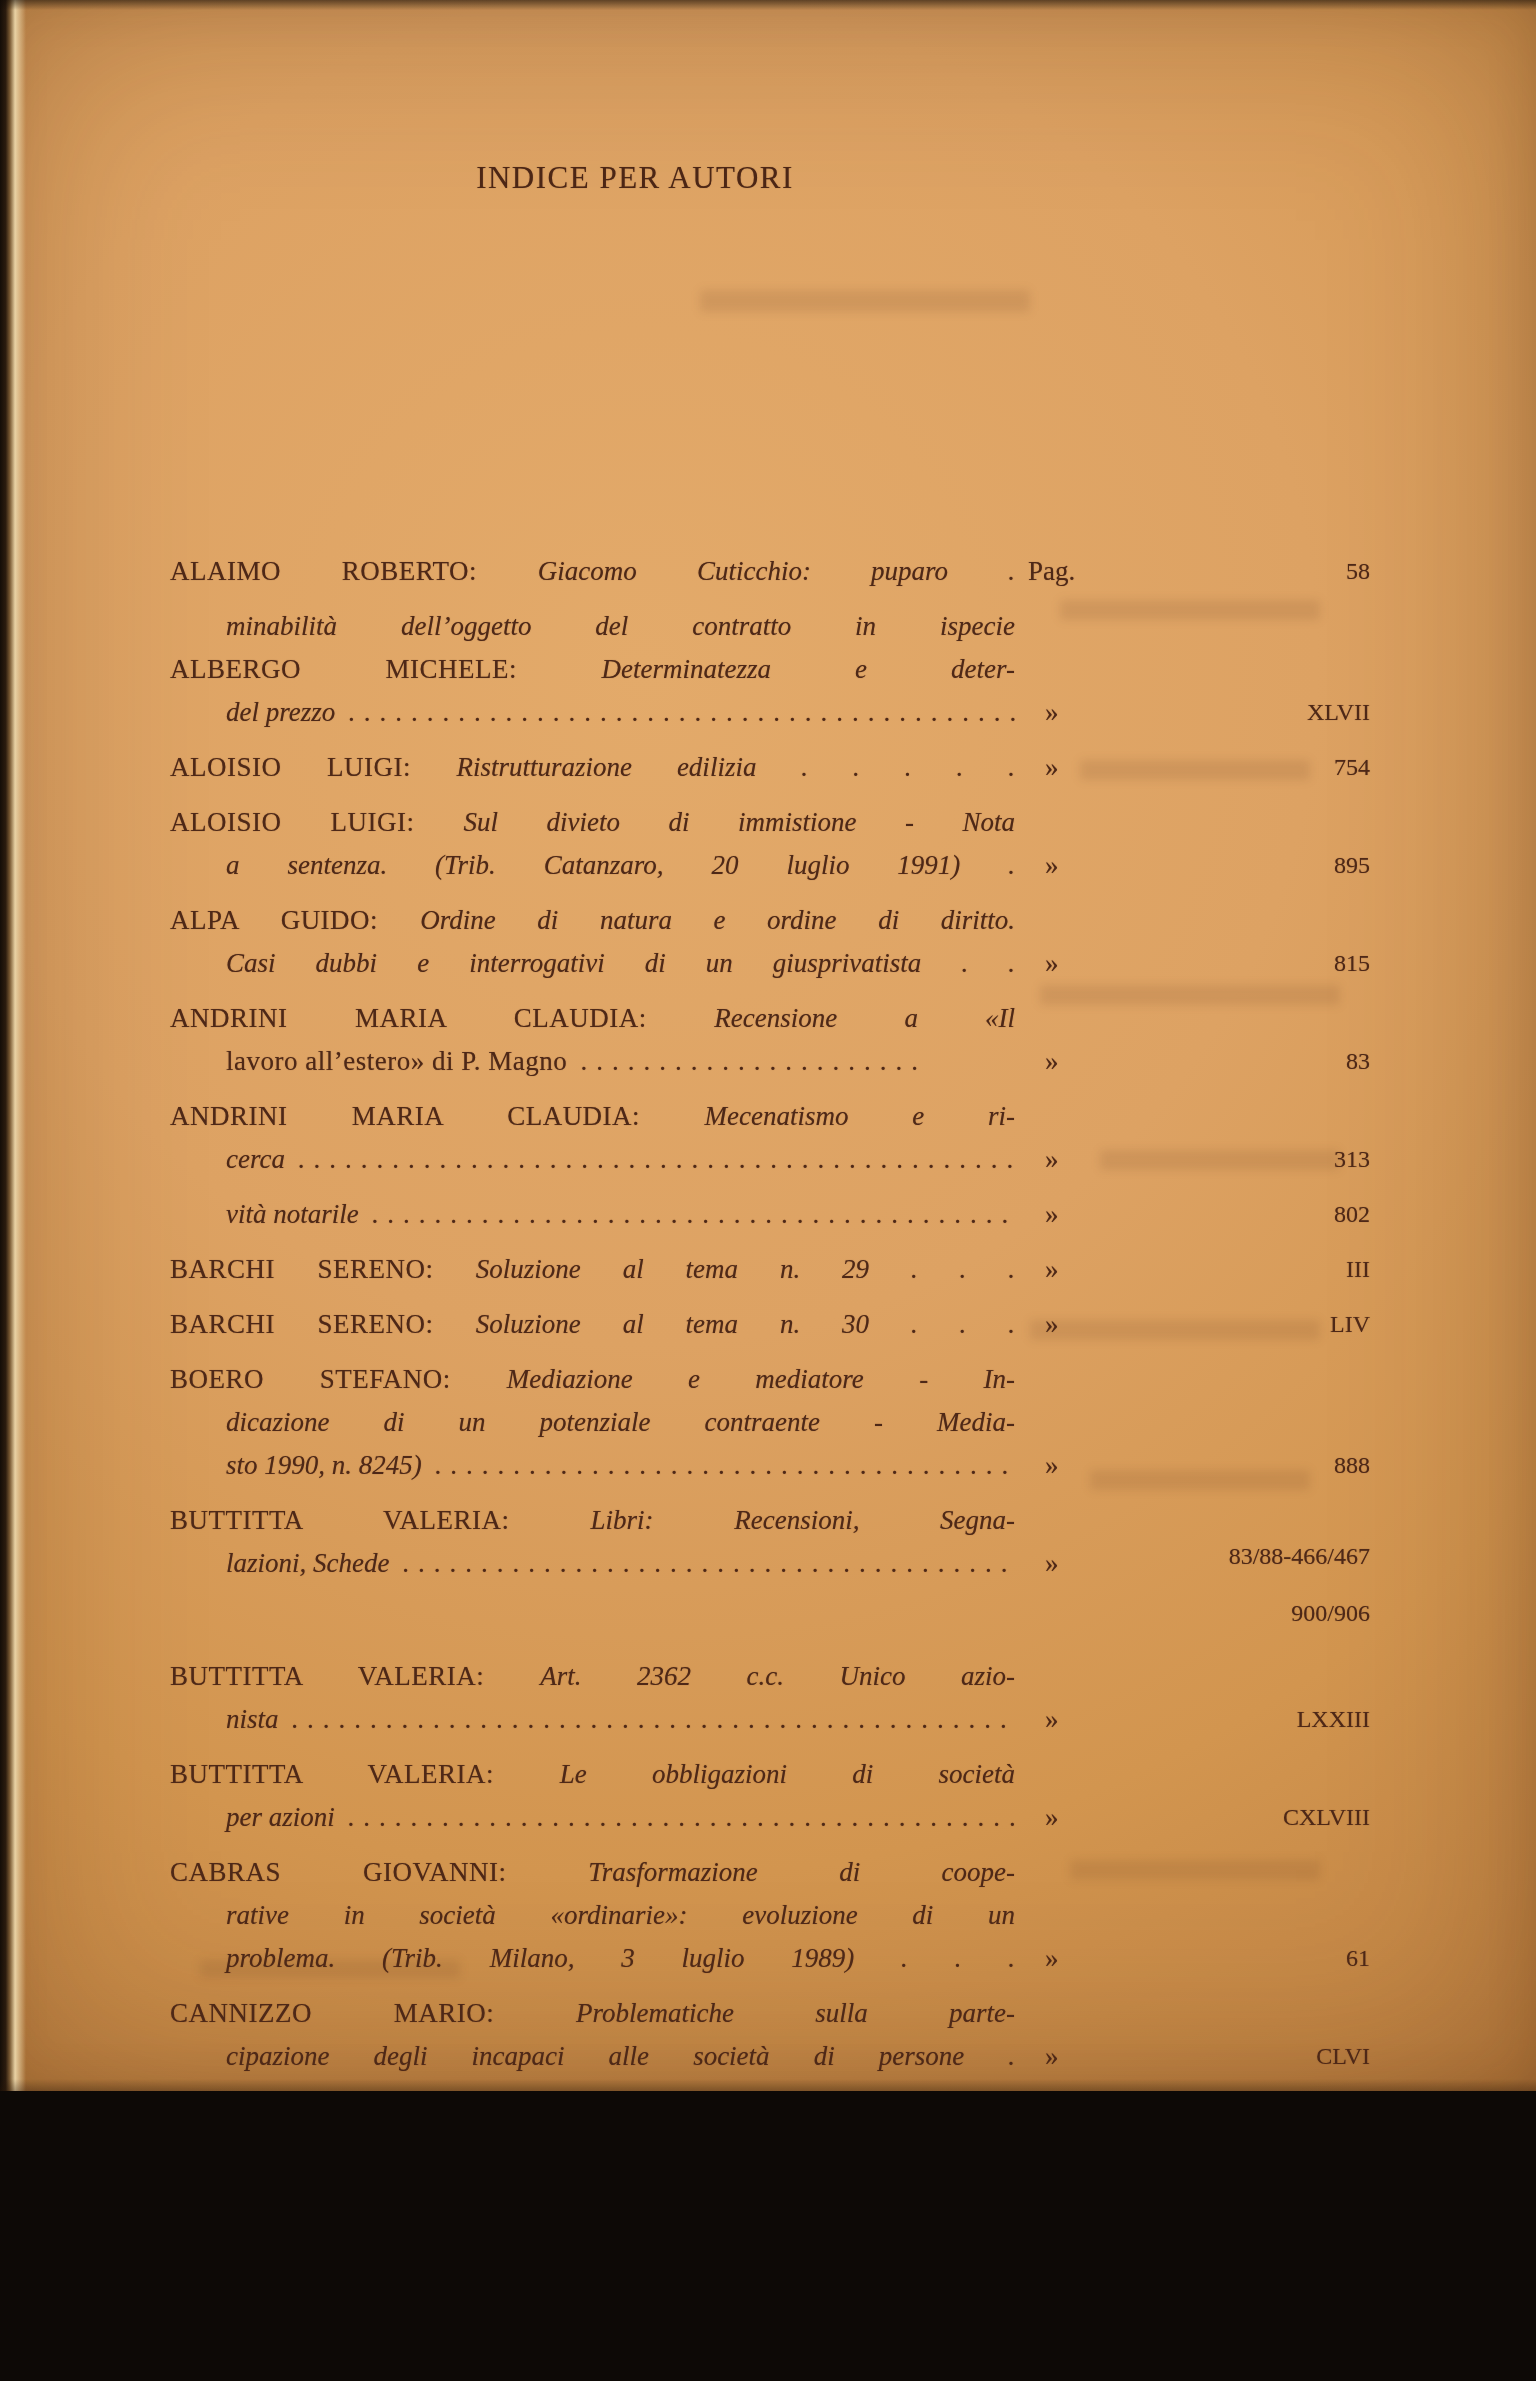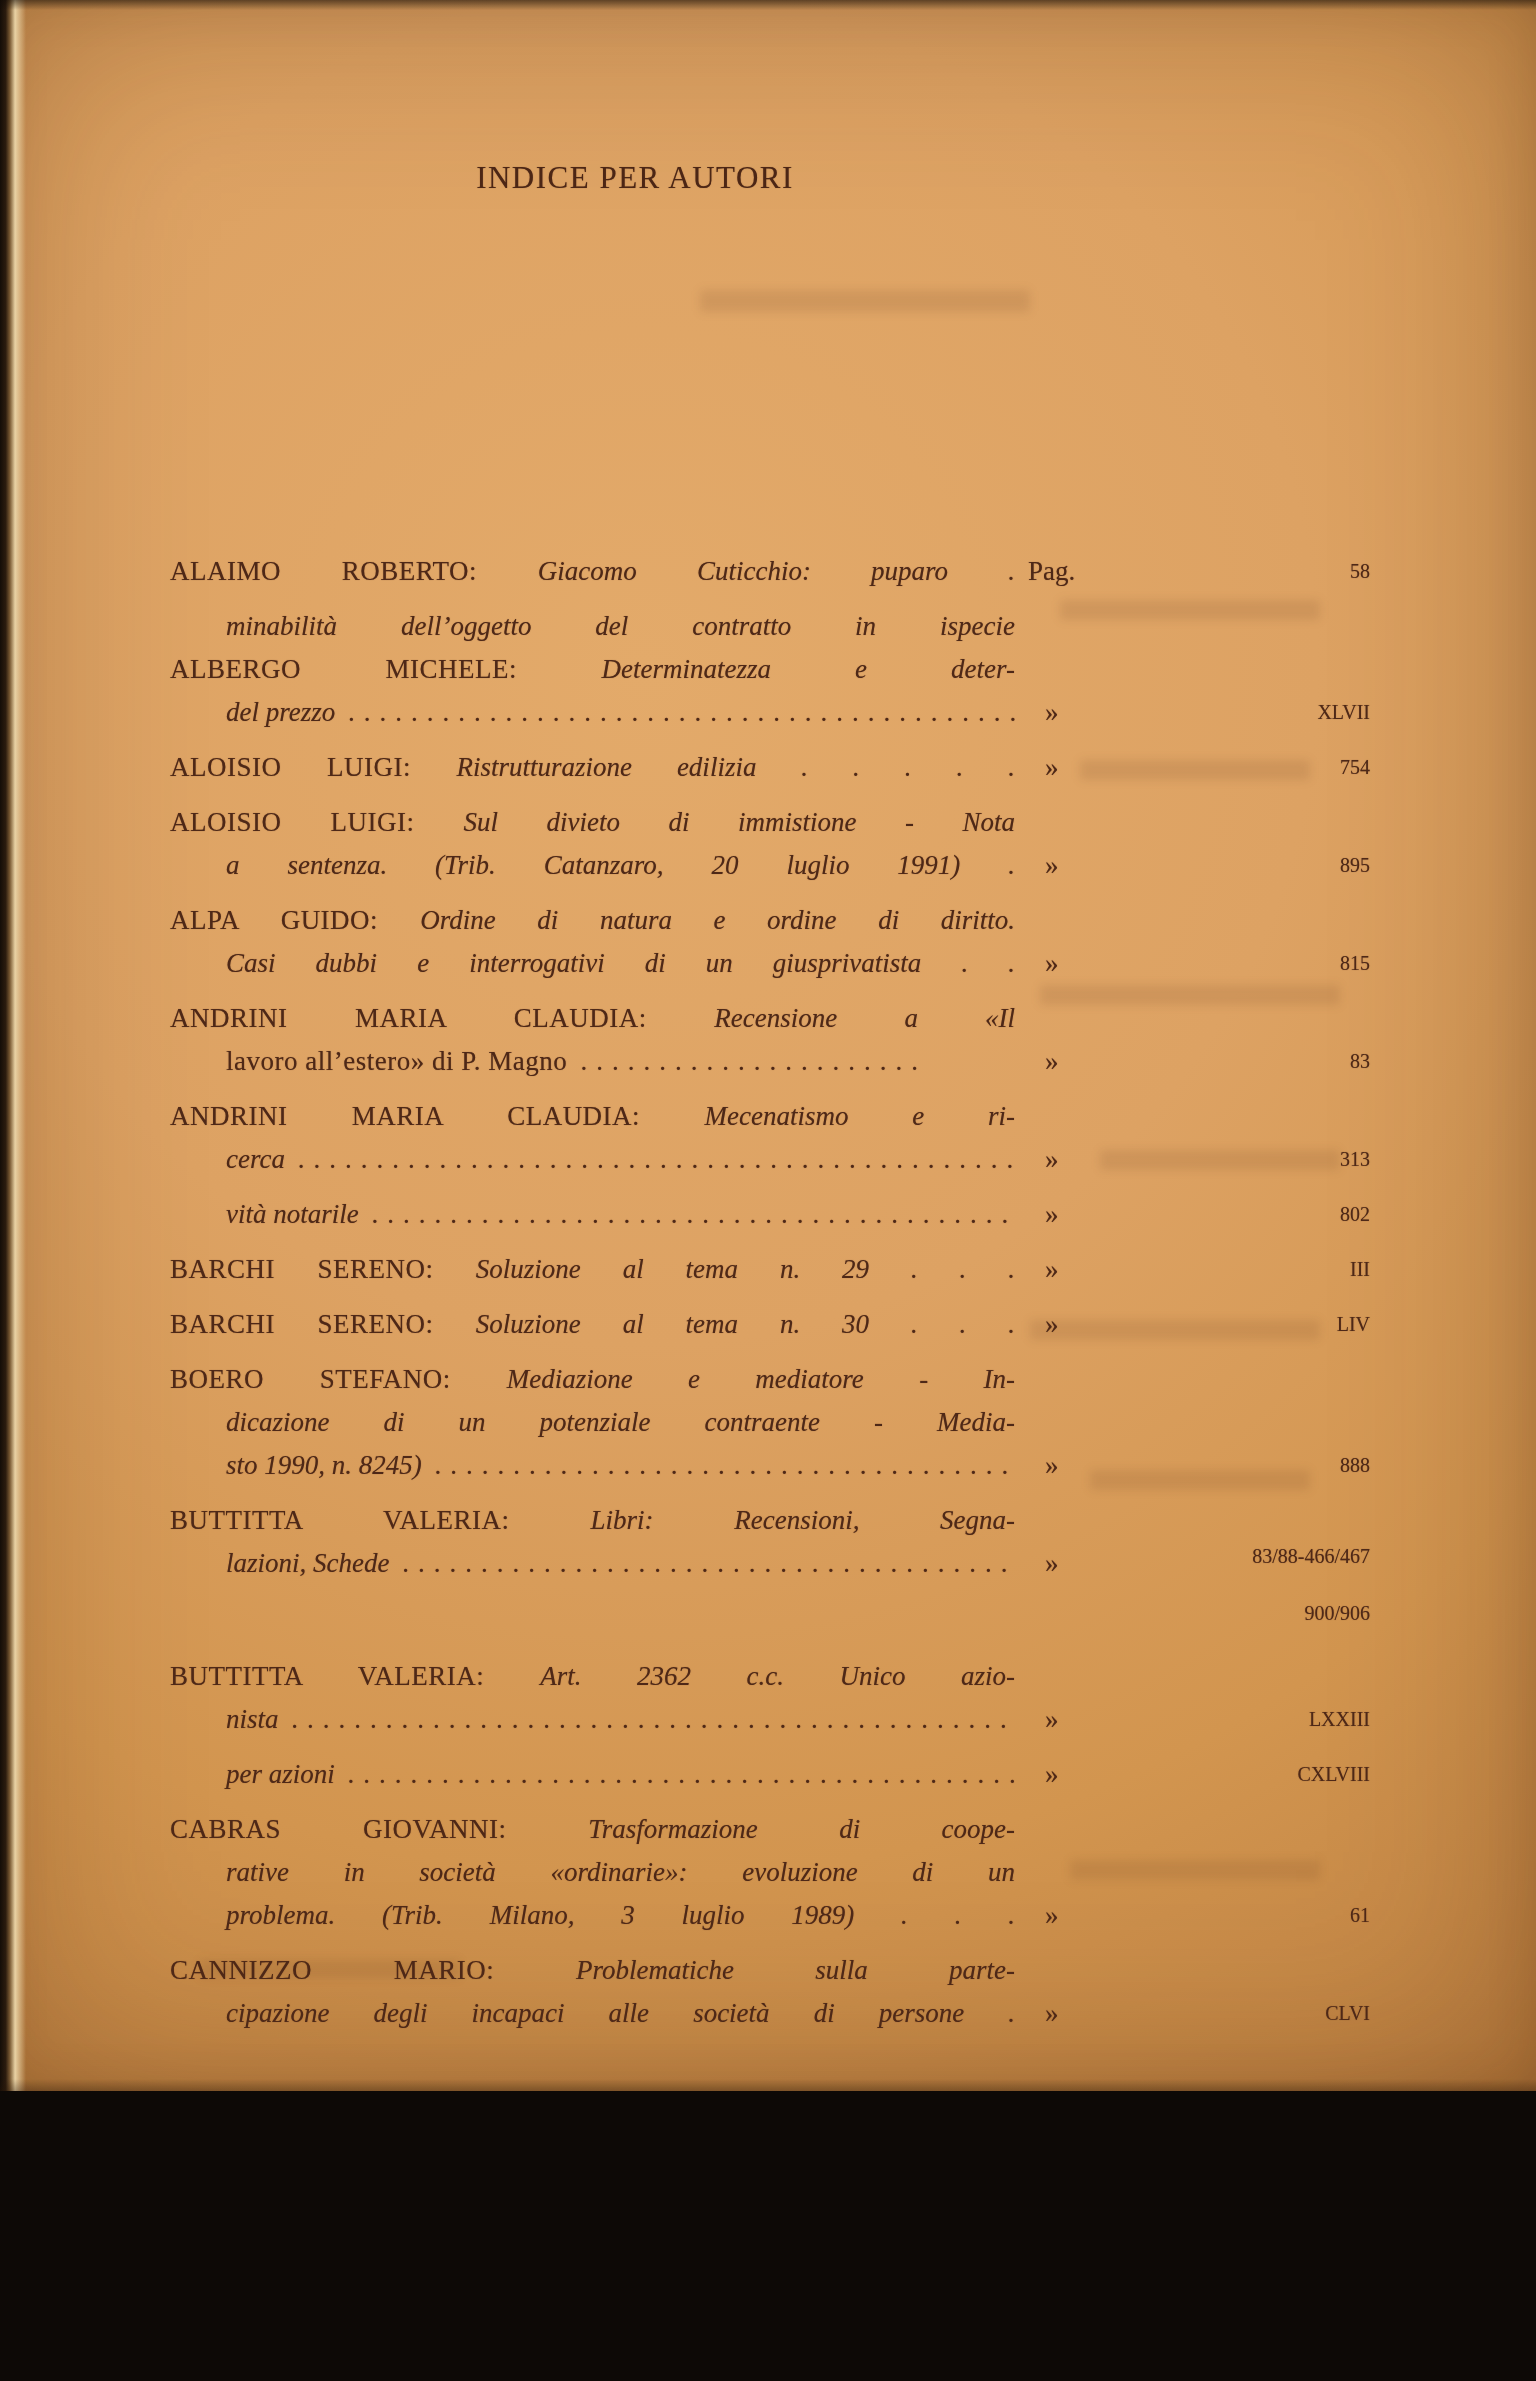--- a/index.html
+++ b/index.html
@@ -39,21 +39,21 @@
   .etext{width:845px;font-size:27px;line-height:43px;}
   .line{width:100%;}
   .line.j{text-align:justify;text-align-last:justify;}
   .line.cont{padding-left:56px;box-sizing:border-box;}
   .line.leader{white-space:nowrap;overflow:hidden;}
   .rm{font-style:normal;letter-spacing:.5px;}
   .it{font-style:italic;}
   .dots{letter-spacing:9px;margin-left:6px;}
   .clabel{position:absolute;left:875px;bottom:0;font-size:27px;line-height:43px;}
   .clabel.paglbl{left:858px;}
-  .pages{position:absolute;right:0;bottom:0;text-align:right;font-size:20px;line-height:43px;}
+  .pages{position:absolute;right:0;bottom:0;text-align:right;font-size:24px;line-height:43px;}
   .entry.extra .pages{bottom:-57px;}
   .entry.extra .pages div{line-height:57px;}
   .folio{position:absolute;left:1352px;top:2206px;font-size:28px;}
   
   .ghost{position:absolute;background:rgba(96,52,22,.12);filter:blur(5px);border-radius:4px;}
 </style>
 </head>
 <body>
 
 <div class="page">
@@ -197,20 +197,21 @@
           <div class="line j"><span class="rm">BUTTITTA VALERIA: </span><span class="it">Art. 2362 c.c. Unico azio-</span></div>
           <div class="line cont leader"><span class="it">nista </span><span class="dots">..................................................</span></div>
         </div>
         <div class="clabel">»</div>
         <div class="pages">
           <div>LXXIII</div>
         </div>
       </div>
       <div class="entry">
         <div class="etext">
+          <div class="line j"><span class="rm">BUTTITTA VALERIA: </span><span class="it">Le obbligazioni di società</span></div>
           <div class="line cont leader"><span class="it">per azioni </span><span class="dots">..................................................</span></div>
         </div>
         <div class="clabel">»</div>
         <div class="pages">
           <div>CXLVIII</div>
         </div>
       </div>
       <div class="entry">
         <div class="etext">
           <div class="line j"><span class="rm">CABRAS GIOVANNI: </span><span class="it">Trasformazione di coope-</span></div>

